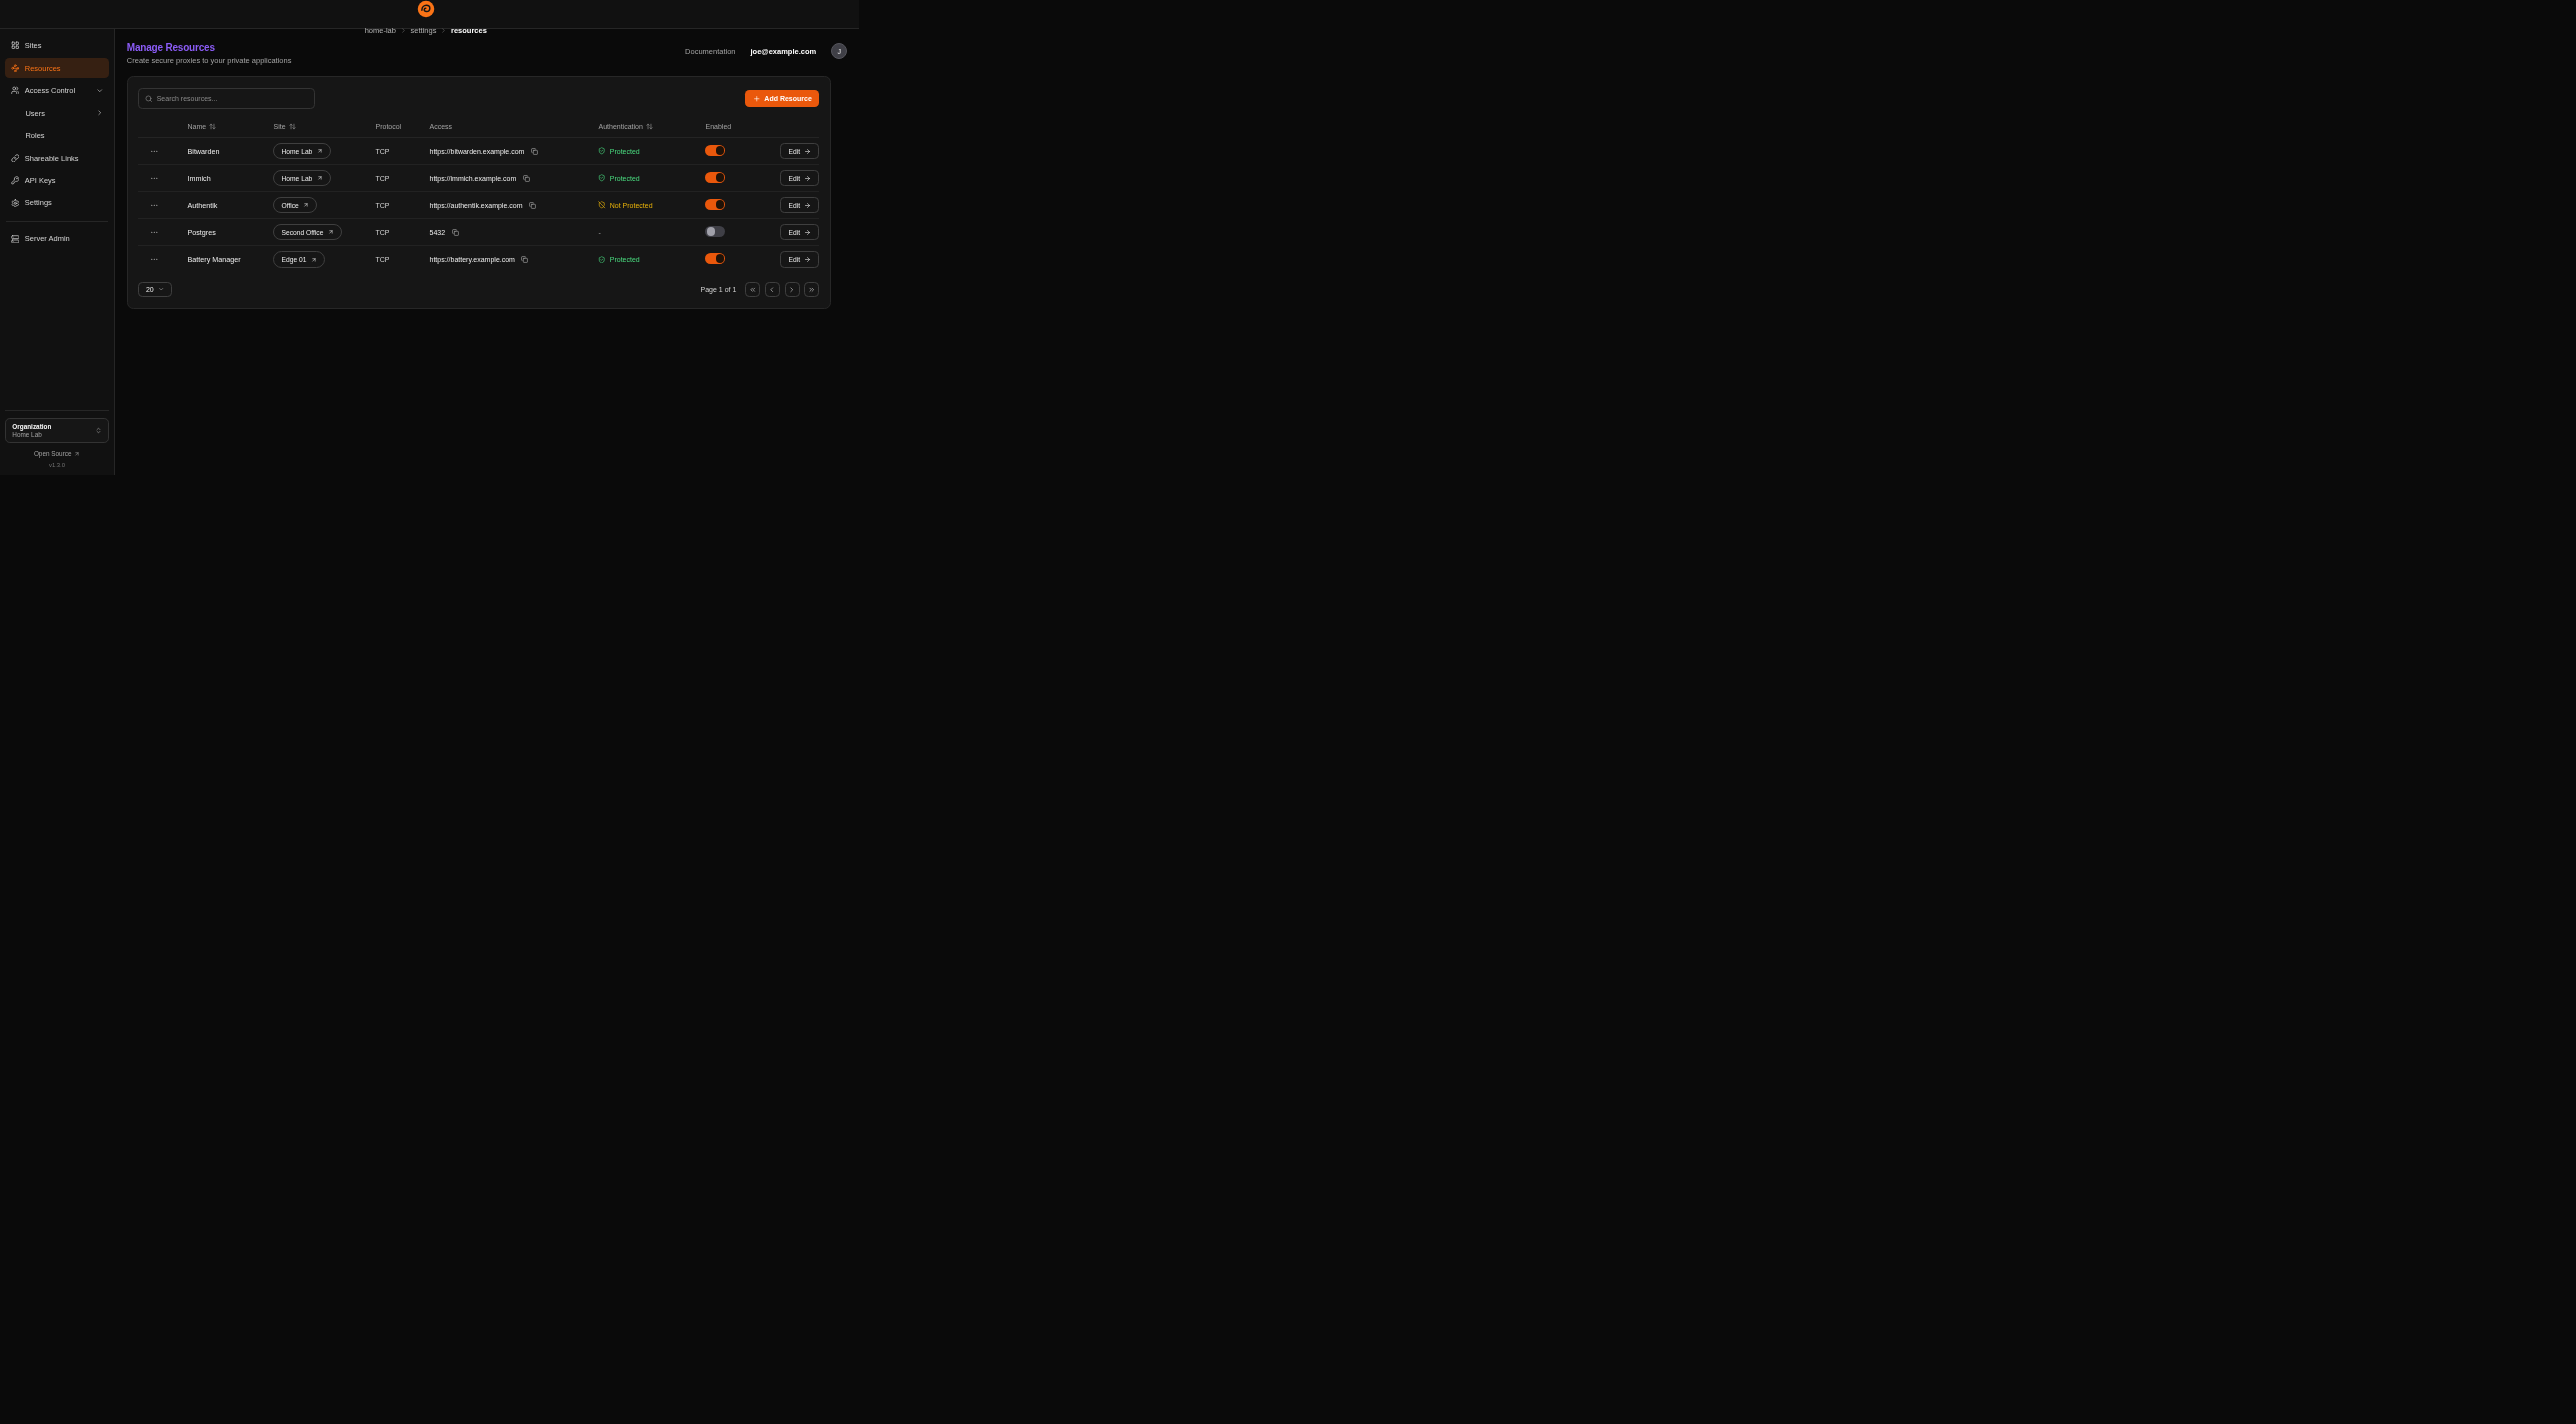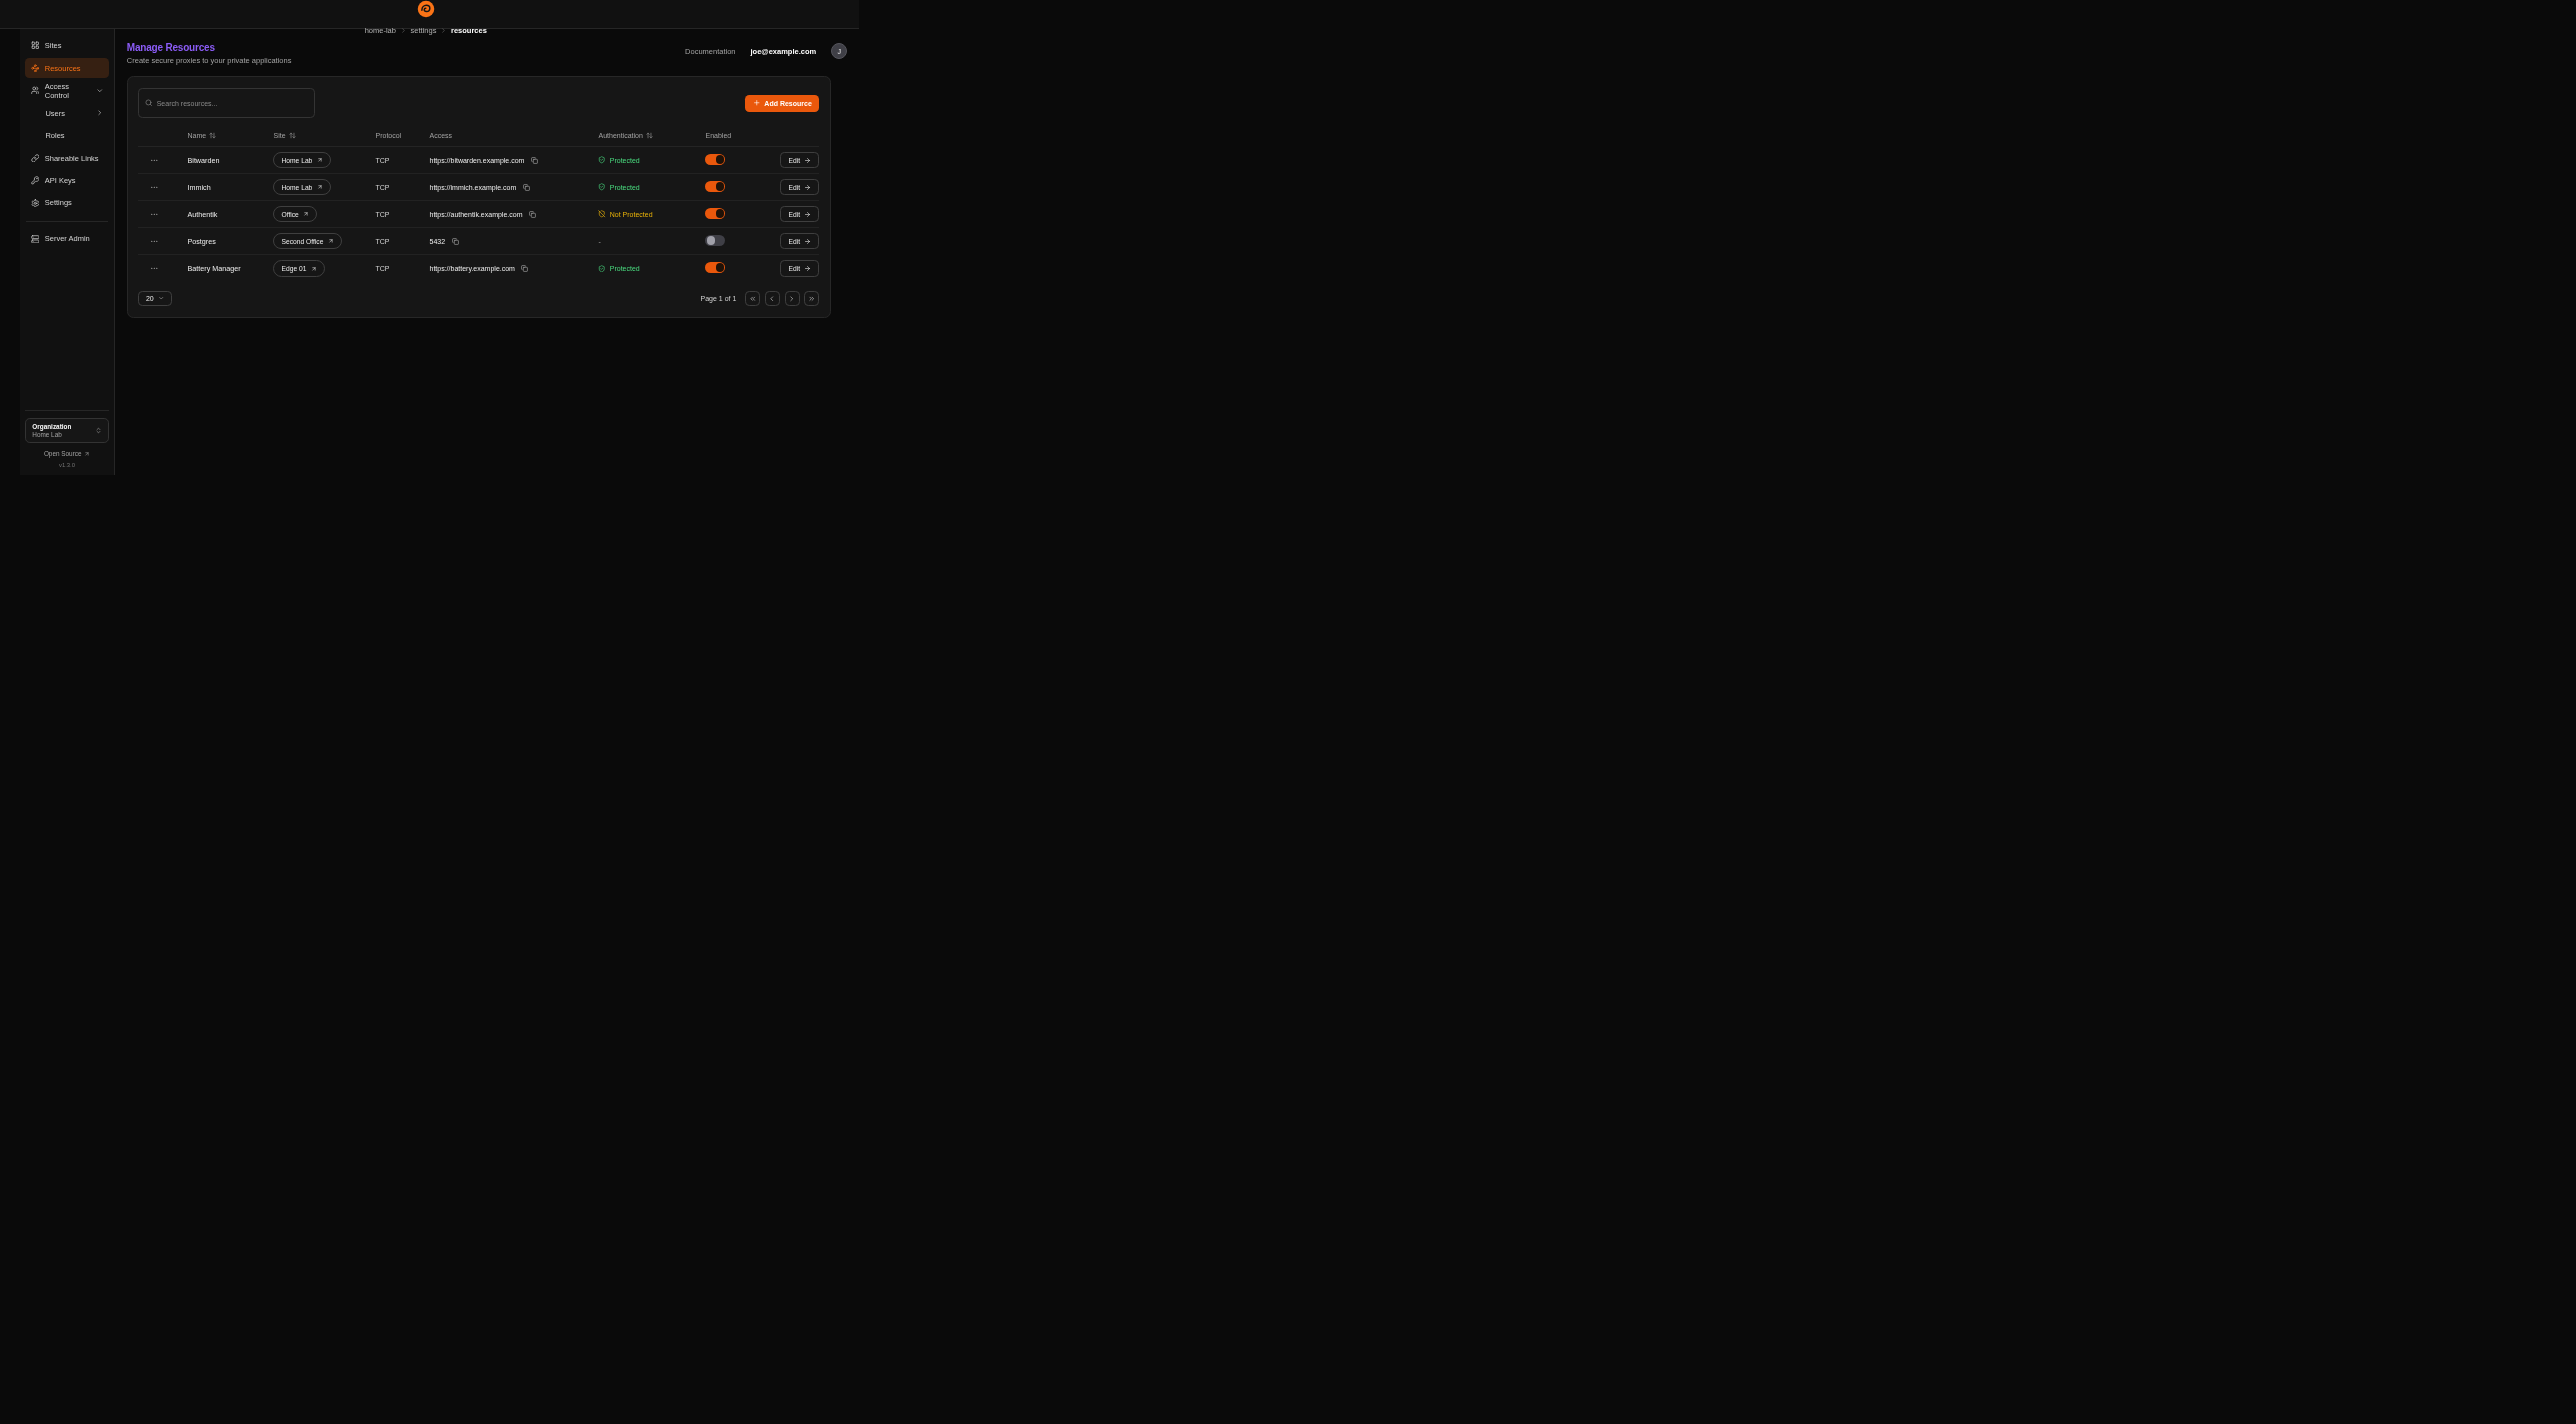--- a/index.html
+++ b/index.html
@@ -20,21 +20,21 @@
   .crumb.current { color:#ffffff; font-weight:700; cursor:default; }
   .crumb-sep { color:#6b6b6b; display:flex; }
   .crumb-sep svg { width:7px; height:7px; }
   .topbar-right { margin-left:auto; display:flex; align-items:center; gap:15px; }
   .doc-link { color:#a3a3a3; font-size:7.5px; cursor:pointer; }
   .email { color:#ffffff; font-weight:700; font-size:7.5px; }
   .avatar { width:16px; height:16px; border-radius:50%; background:#3f3f46; border:0.5px solid #55555c;
     display:flex; align-items:center; justify-content:center; font-size:7px; color:#ededed; cursor:pointer; }
 
   
-  .app { display:flex; height:446px;padding-left:20px; }
+  .app { display:flex; height:446px; }
 
   
   .sidebar { width:115px; background:#111111; border-right:0.5px solid #262626;
     display:flex; flex-direction:column; padding:6.4px 5.4px 7.5px; }
   .nav { display:flex; flex-direction:column; gap:2.1px; }
   .nav-item { display:flex; align-items:center; gap:5.4px; height:20.4px; padding:0 5.4px;
     border-radius:4.3px; font-size:7.5px; color:#d4d4d4; cursor:pointer; }
   .nav-item svg { width:8.6px; height:8.6px; flex:0 0 auto; }
   .nav-item.active { background:rgba(249,115,22,.16); color:var(--accent); }
   .nav-item.sub { padding-left:20px; }
@@ -54,21 +54,21 @@
   .open-source svg { width:5.9px; height:5.9px; }
   .version { font-size:5.9px; color:#737373; margin-top:4.3px; }
 
   
   .main { flex:1; padding:13px 28px 0 11.8px; }
   .page-title { font-size:10px; font-weight:700; color:#8b5cf6; letter-spacing:-0.2px; }
   .page-subtitle { font-size:7.5px; color:#a3a3a3; margin-top:2.7px; }
 
   .card { margin-top:11.8px; background:#161616; border:0.5px solid #272727; border-radius:6.4px; padding:10.7px; }
   .card-header { display:flex; justify-content:space-between; align-items:center; }
-  .search-box { display:flex; align-items:center; gap:4.3px; width:177px; height:30px;
+  .search-box { display:flex; align-items:center; gap:4.3px; width:177px; height:21px;
     border:0.5px solid #343434; border-radius:4.3px; padding:0 5.4px; color:#8a8a8a; }
   .search-box svg { width:7.5px; height:7.5px; flex:0 0 auto; }
   .search-box input { flex:1; background:transparent; border:none; outline:none;
     color:#e5e5e5; font-size:7px; font-family:inherit; }
   .search-box input::placeholder { color:#8a8a8a; }
   .add-btn { display:flex; align-items:center; gap:4.3px; height:17px; padding:0 7.5px;
     border-radius:4.3px; background:var(--accent-strong); color:#ffffff; font-size:7px; font-weight:600;
     border:none; cursor:pointer; font-family:inherit; }
   .add-btn svg { width:7.5px; height:7.5px; }
 

